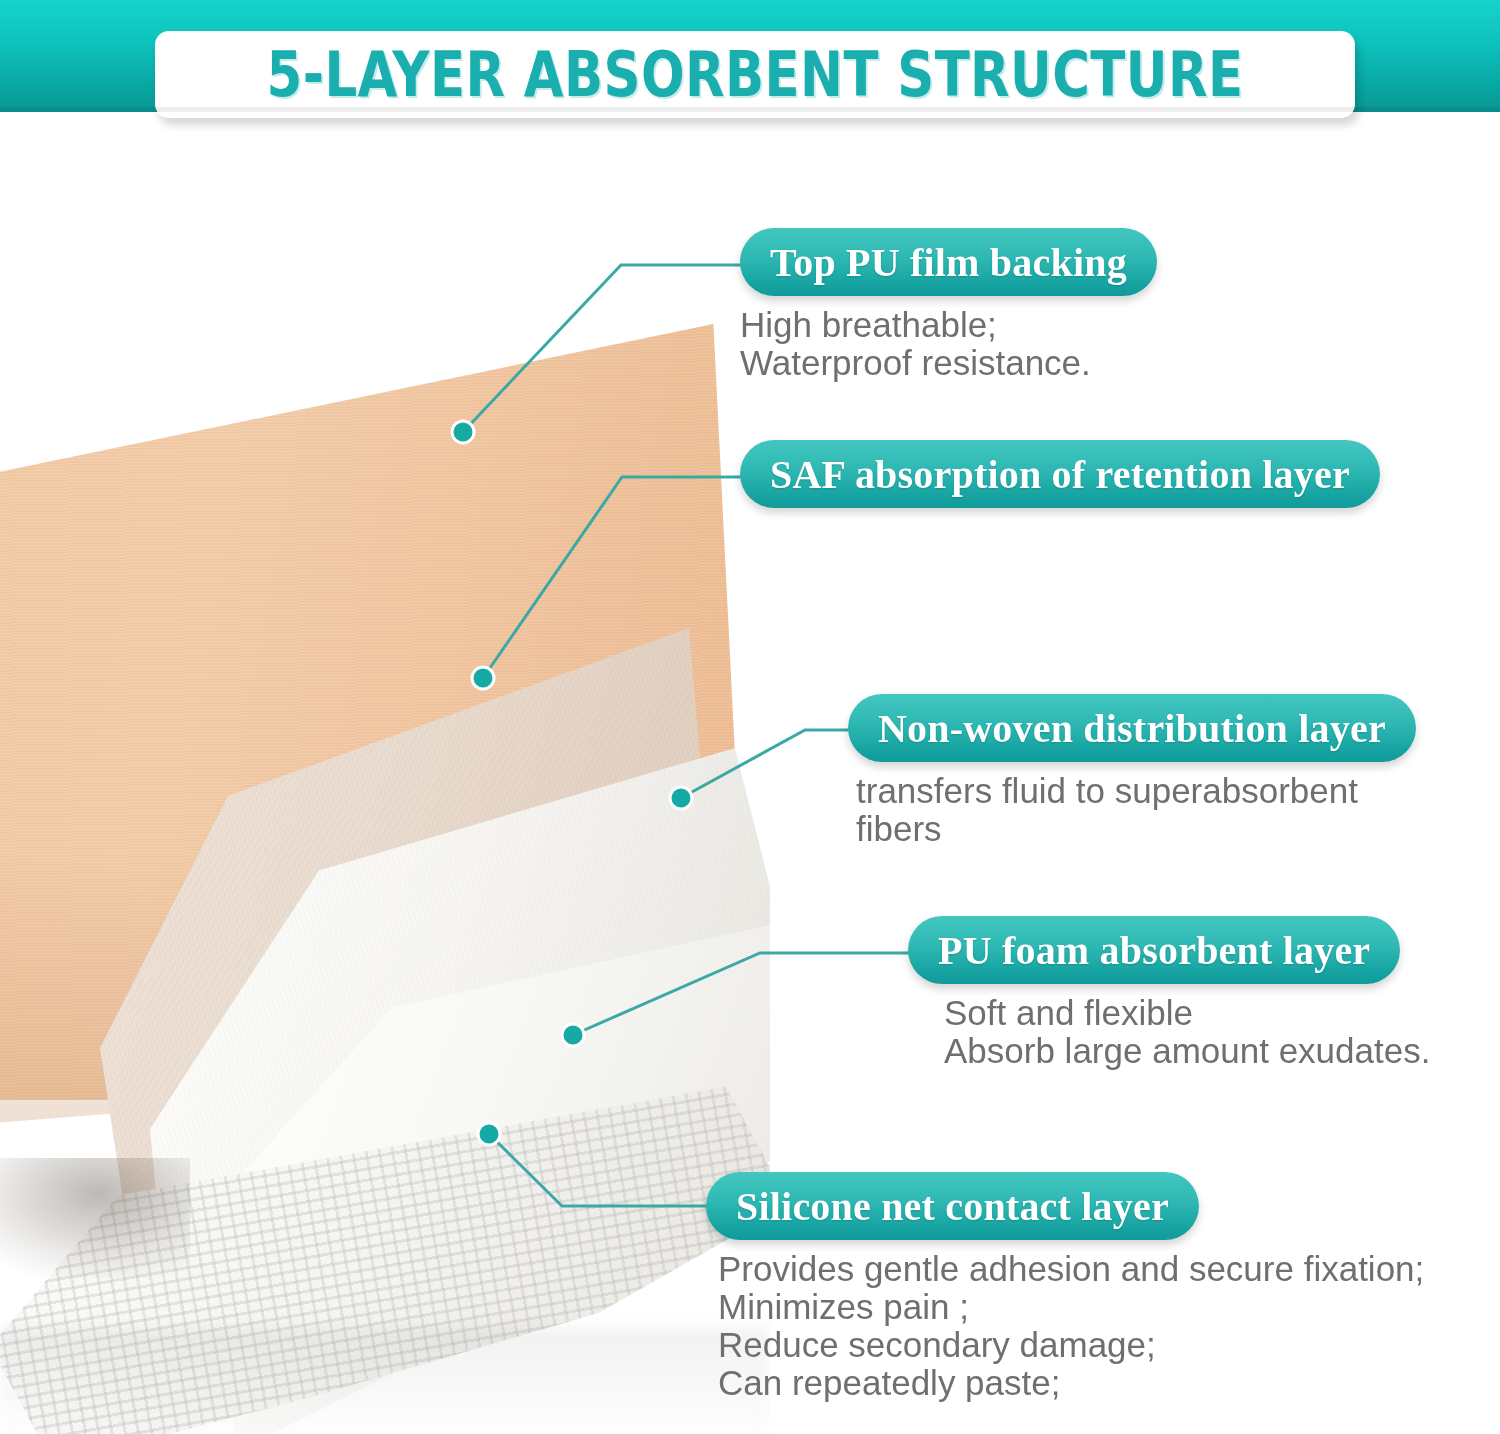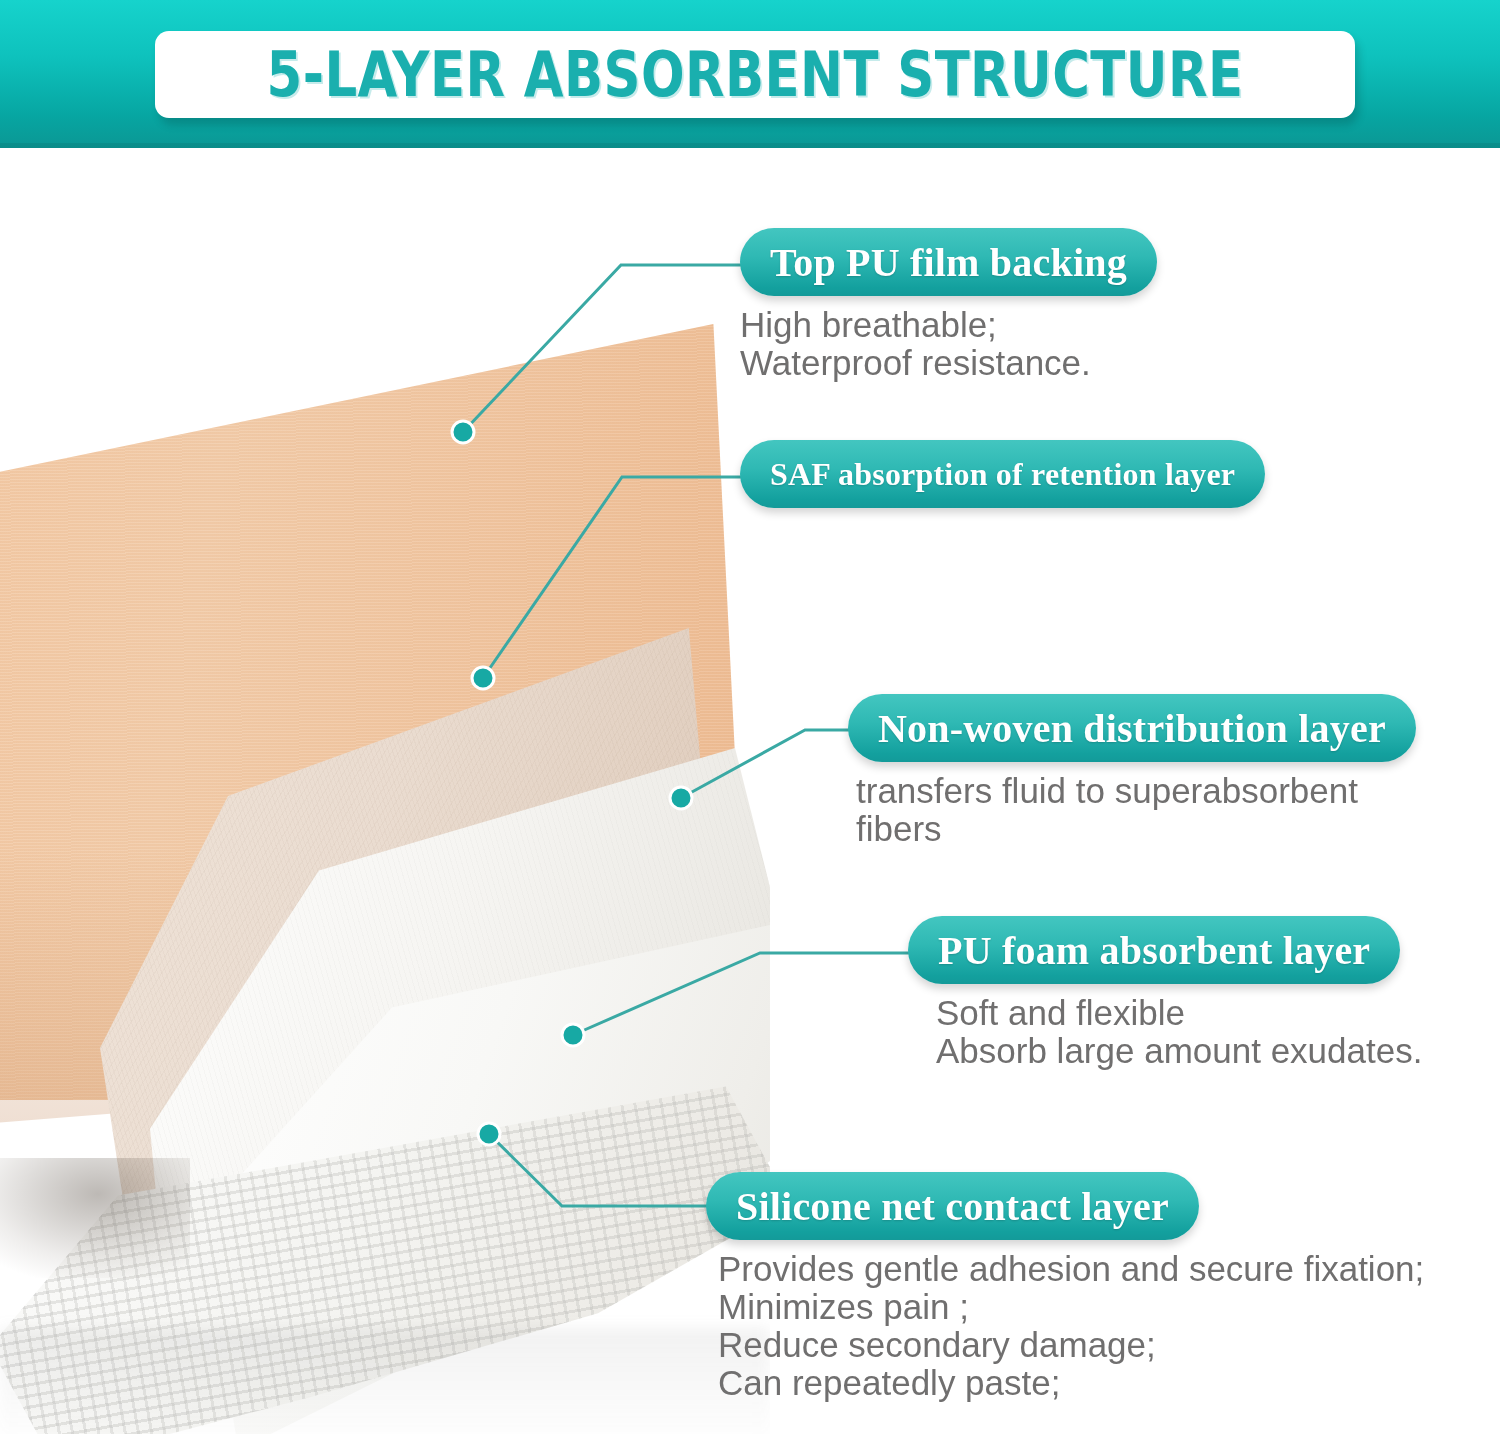--- a/index.html
+++ b/index.html
@@ -6,21 +6,21 @@
   body{
     width:1500px;height:1434px;overflow:hidden;
     background:#ffffff;
     font-family:"Liberation Sans", sans-serif;
     position:relative;
   }
   #stage{position:absolute;left:0;top:0;width:1500px;height:1434px;overflow:hidden;background:#fff;}
 
   
   .header{
-    position:absolute;left:0;top:0;width:1500px;height:148px;
+    position:absolute;left:0;top:0;width:1500px;height:112px;
     background:linear-gradient(180deg,#16d3cc 0%,#0ec2bd 38%,#07a6a2 78%,#0b9794 100%);
   }
   .header:after{
     content:"";position:absolute;left:0;bottom:0;width:100%;height:5px;
     background:rgba(0,0,0,0.07);
   }
   .title-box{
     position:absolute;left:155px;top:31px;width:1200px;height:87px;
     background:#ffffff;border-radius:14px;
     box-shadow:4px 7px 9px rgba(0,0,0,0.16);
@@ -137,21 +137,21 @@
     box-shadow:0 5px 8px rgba(0,0,0,0.17);
     color:#ffffff;
     font-family:Liberation Serif, serif;
     font-weight:bold;
     font-size:40px;
     white-space:nowrap;
     letter-spacing:0.2px;
     text-shadow:0 1px 2px rgba(0,0,0,0.16);
     box-sizing:border-box;
   }
-  .pill.wide{font-size:32px;}
+  .pill.wide{font-size:40px;}
   .desc{
     margin-top:10px;
     color:#706f6f;
     font-size:35px;
     line-height:38px;
     white-space:pre-line;
     font-family:"Liberation Sans",sans-serif;
   }
 </style>
 </head>
@@ -205,21 +205,21 @@
   </div>
 
   <div class="callout" style="left:848px;top:694px;">
     <div class="pill">Non-woven distribution layer</div>
     <div class="desc" style="margin-left:8px;">transfers fluid to superabsorbent
 fibers</div>
   </div>
 
   <div class="callout" style="left:908px;top:916px;">
     <div class="pill">PU foam absorbent layer</div>
-    <div class="desc" style="margin-left:28px;">Soft and flexible
+    <div class="desc" style="margin-left:36px;">Soft and flexible
 Absorb large amount exudates.</div>
   </div>
 
   <div class="callout" style="left:706px;top:1172px;">
     <div class="pill">Silicone net contact layer</div>
     <div class="desc" style="margin-left:12px;">Provides gentle adhesion and secure fixation;
 Minimizes pain ;
 Reduce secondary damage;
 Can repeatedly paste;</div>
   </div>

